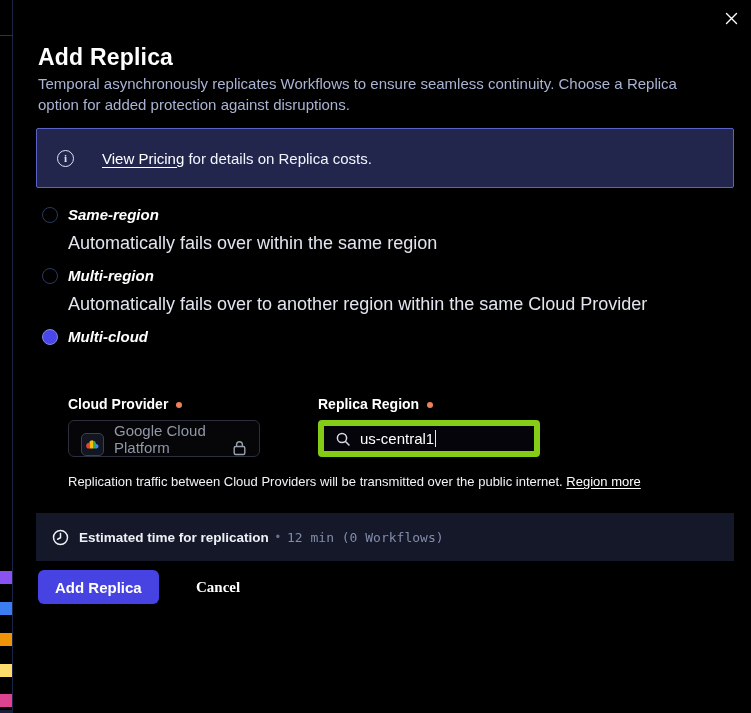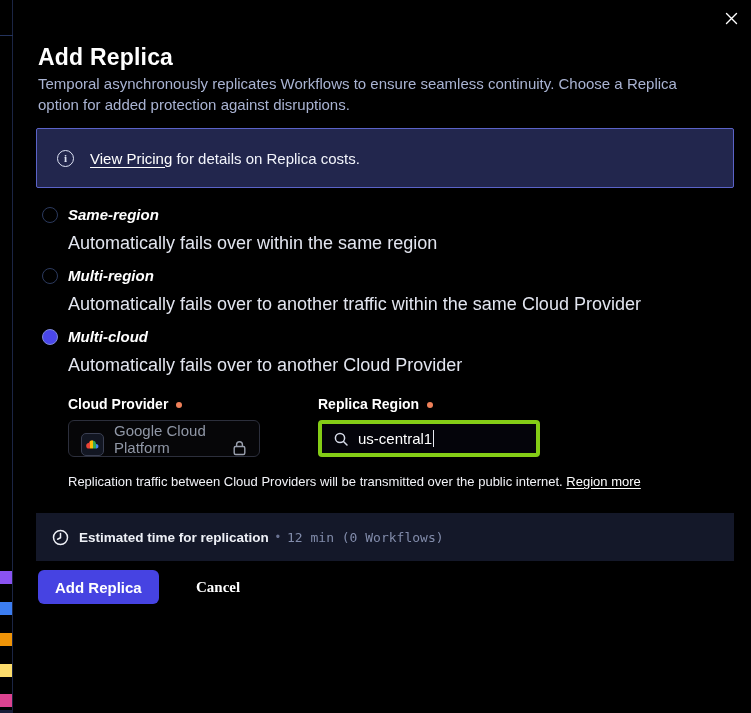--- a/index.html
+++ b/index.html
@@ -42,21 +42,21 @@
     position:absolute; left:23px; top:128px; width:698px; height:60px;
     background:#22264d; border:1px solid #5b63c8; border-radius:2px;
     display:flex; align-items:center; padding:0 20px;
   }
   .info-icon {
     width:17px; height:17px; border-radius:50%; border:1.3px solid #dfe4f5;
     display:flex; align-items:center; justify-content:center;
     font-size:11px; font-weight:700; color:#dfe4f5; flex:0 0 auto;
     font-family:"Liberation Serif", serif;
   }
-  .pricing-text { margin-left:16px; font-size:15px; color:#f2f4fb; }
+  .pricing-text { margin-left:28px; font-size:15px; color:#f2f4fb; }
   .pricing-link { color:#fff; text-decoration:underline; text-underline-offset:3px; cursor:pointer; }
 
   .option { position:absolute; left:29px; padding-left:26px; }
   .opt0{top:205px} .opt1{top:266px} .opt2{top:327px}
   .radio {
     position:absolute; left:0; top:2px; width:16px; height:16px; border-radius:50%;
     border:1.5px solid #2c3a5e; background:transparent; cursor:pointer;
   }
   .radio.selected { border:1.5px solid #7f8ad8; background:#4a47ea; }
   .option-label { font-size:15px; font-weight:700; color:#fff; line-height:20px; cursor:pointer;font-style:italic; }
@@ -77,21 +77,21 @@
   }
   .gcp-chip {
     width:23px; height:23px; border-radius:5px; border:1px solid #3a3f52; background:#121622;
     display:flex; align-items:center; justify-content:center; flex:0 0 auto;
   }
   .provider-value { margin-left:10px; font-size:15px; color:#9097a6; }
   .lock-icon { margin-left:9px; display:flex; }
 
   .region-box {
     position:absolute; left:305px; top:420px; width:222px; height:37px;
-    border:4px solid #84cc16; border-radius:4px; background:#04040a;
+    border:6px solid #84cc16; border-radius:4px; background:#04040a;
     display:flex; align-items:center; padding:0 11px; cursor:text;
   }
   .region-value { margin-left:9px; font-size:15px; color:#fff; }
   .caret { width:1px; height:17px; background:#e7e9f2; margin-left:1px; }
 
   .traffic-note { position:absolute; left:55px; top:474px; font-size:13px; color:#f2f3f8; }
   .traffic-link { color:#fff; text-decoration:underline; text-underline-offset:2px; cursor:pointer; }
 
   .estimate-banner {
     position:absolute; left:23px; top:513px; width:698px; height:48px;
@@ -149,27 +149,26 @@
 
     <div class="option opt0">
       <span class="radio"></span>
       <span class="option-label">Same-region</span>
       <div class="option-desc">Automatically fails over within the same region</div>
     </div>
 
     <div class="option opt1">
       <span class="radio"></span>
       <span class="option-label">Multi-region</span>
-      <div class="option-desc">Automatically fails over to another traffic within the same Cloud Provider</div>
+      <div class="option-desc">Automatically fails over to another region within the same Cloud Provider</div>
     </div>
 
     <div class="option opt2">
       <span class="radio selected"></span>
       <span class="option-label">Multi-cloud</span>
-      <div class="option-desc">Automatically fails over to another Cloud Provider</div>
     </div>
 
     <div class="field-label fl-provider">
       <span>Cloud Provider</span>
       <span class="req-dot"></span>
     </div>
     <div class="field-label fl-region">
       <span>Replica Region</span>
       <span class="req-dot"></span>
     </div>

